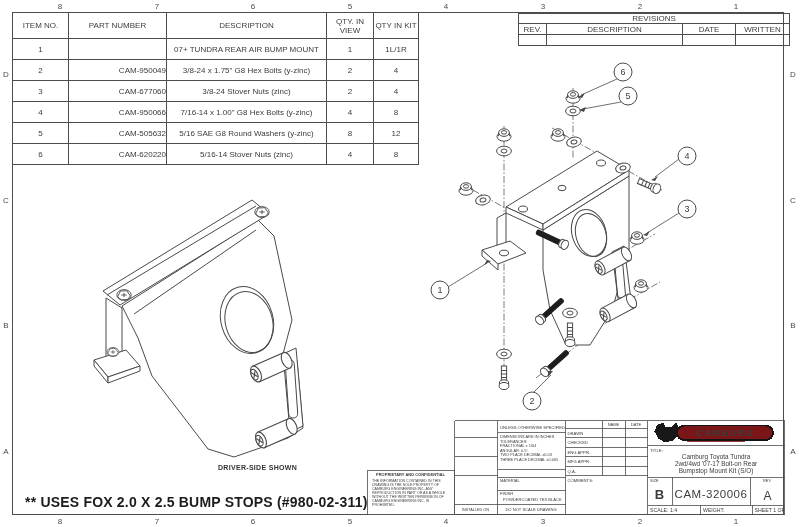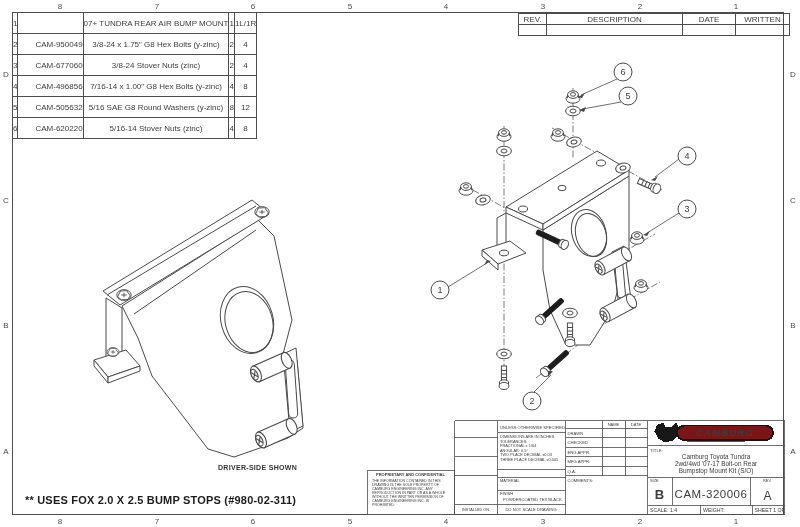--- a/index.html
+++ b/index.html
@@ -14,26 +14,26 @@
   .zlv{font-size:8px;color:#4a4a4a;text-align:center;width:10px;height:12px;line-height:12px;}
   
   table.grid{border-collapse:collapse;table-layout:fixed;}
   table.grid td,table.grid th{
     border:1px solid #4d4d4d;font-weight:normal;overflow:hidden;
     font-size:8px;color:#3c3c3c;text-align:center;padding:0;white-space:nowrap;
   }
   .parts{left:12px;top:12px;}
   .parts th{height:25px;font-size:8px;line-height:9px;}
   .parts td{height:20px;}
-  .parts td.pn{text-align:center;padding-left:17px;}
+  .parts td.pn{text-align:right;padding-left:17px;}
   .rev-tbl{left:518px;top:13px;}
   .rev-tbl th{height:9px;font-size:6px;}
   .rev-tbl td{height:10px;font-size:6px;margin-left:28px;}
   
-  .note{left:25px;top:494px;font-size:11px;font-weight:600;color:#1c1c1c;letter-spacing:.2px;white-space:nowrap;}
+  .note{left:25px;top:494px;font-size:14px;font-weight:600;color:#1c1c1c;letter-spacing:.2px;white-space:nowrap;}
   .caption{left:200px;top:464px;width:115px;text-align:center;font-size:7px;font-weight:600;color:#333;letter-spacing:.3px;}
   svg text{font-family:"Liberation Sans", sans-serif;fill:#3c3c3c;}
   svg .ln{stroke:#4d4d4d;stroke-width:0.8;}
   svg .draw{stroke:#4a4a4a;stroke-width:1;fill:none;}
   svg .face{stroke:#4a4a4a;stroke-width:1;fill:#ffffff;}
   svg .axis{stroke:#5a5a5a;stroke-width:0.8;fill:none;stroke-dasharray:7 2 1.5 2;}
   svg .leader{stroke:#4a4a4a;stroke-width:0.8;fill:none;}
   svg .arrow{fill:#4a4a4a;stroke:none;}
 </style>
 </head>
@@ -64,20 +64,27 @@
 <div class="abs zlv" style="left:1px;top:320px">B</div>
 <div class="abs zlv" style="left:1px;top:446px">A</div>
 
 <div class="abs zlv" style="left:788px;top:69px">D</div>
 <div class="abs zlv" style="left:788px;top:195px">C</div>
 <div class="abs zlv" style="left:788px;top:320px">B</div>
 <div class="abs zlv" style="left:788px;top:446px">A</div>
 
 <table class="abs grid parts">
   <tbody>
+      <tr>
+    <th style="width:55px">ITEM NO.</th>
+    <th style="width:97px">PART NUMBER</th>
+    <th style="width:159px">DESCRIPTION</th>
+    <th style="width:46px;white-space:normal">QTY. IN VIEW</th>
+    <th style="width:44px;white-space:normal">QTY IN KIT</th>
+  </tr>
   <tr>
     <td>1</td>
     <td class="pn"></td>
     <td>07+ TUNDRA REAR AIR BUMP MOUNT</td>
     <td>1</td>
     <td>1L/1R</td>
   </tr>
   <tr>
     <td>2</td>
     <td class="pn">CAM-950049</td>
@@ -87,21 +94,21 @@
   </tr>
   <tr>
     <td>3</td>
     <td class="pn">CAM-677060</td>
     <td>3/8-24 Stover Nuts (zinc)</td>
     <td>2</td>
     <td>4</td>
   </tr>
   <tr>
     <td>4</td>
-    <td class="pn">CAM-496856</td>
+    <td class="pn">CAM-950066</td>
     <td>7/16-14 x 1.00" G8 Hex Bolts (y-zinc)</td>
     <td>4</td>
     <td>8</td>
   </tr>
   <tr>
     <td>5</td>
     <td class="pn">CAM-505632</td>
     <td>5/16 SAE G8 Round Washers (y-zinc)</td>
     <td>8</td>
     <td>12</td>
@@ -111,20 +118,23 @@
     <td class="pn">CAM-620220</td>
     <td>5/16-14 Stover Nuts (zinc)</td>
     <td>4</td>
     <td>8</td>
   </tr>
 </tbody>
   </table>
 
 <table class="abs grid rev-tbl">
   <tbody>
+      <tr>
+    <th colspan="4" style="width:267px">REVISIONS</th>
+  </tr>
   <tr>
     <td style="width:27px">REV.</td>
     <td style="width:135px">DESCRIPTION</td>
     <td style="width:52px">DATE</td>
     <td style="width:53px">WRITTEN</td>
   </tr>
   <tr>
     <td></td>
     <td></td>
     <td></td>

